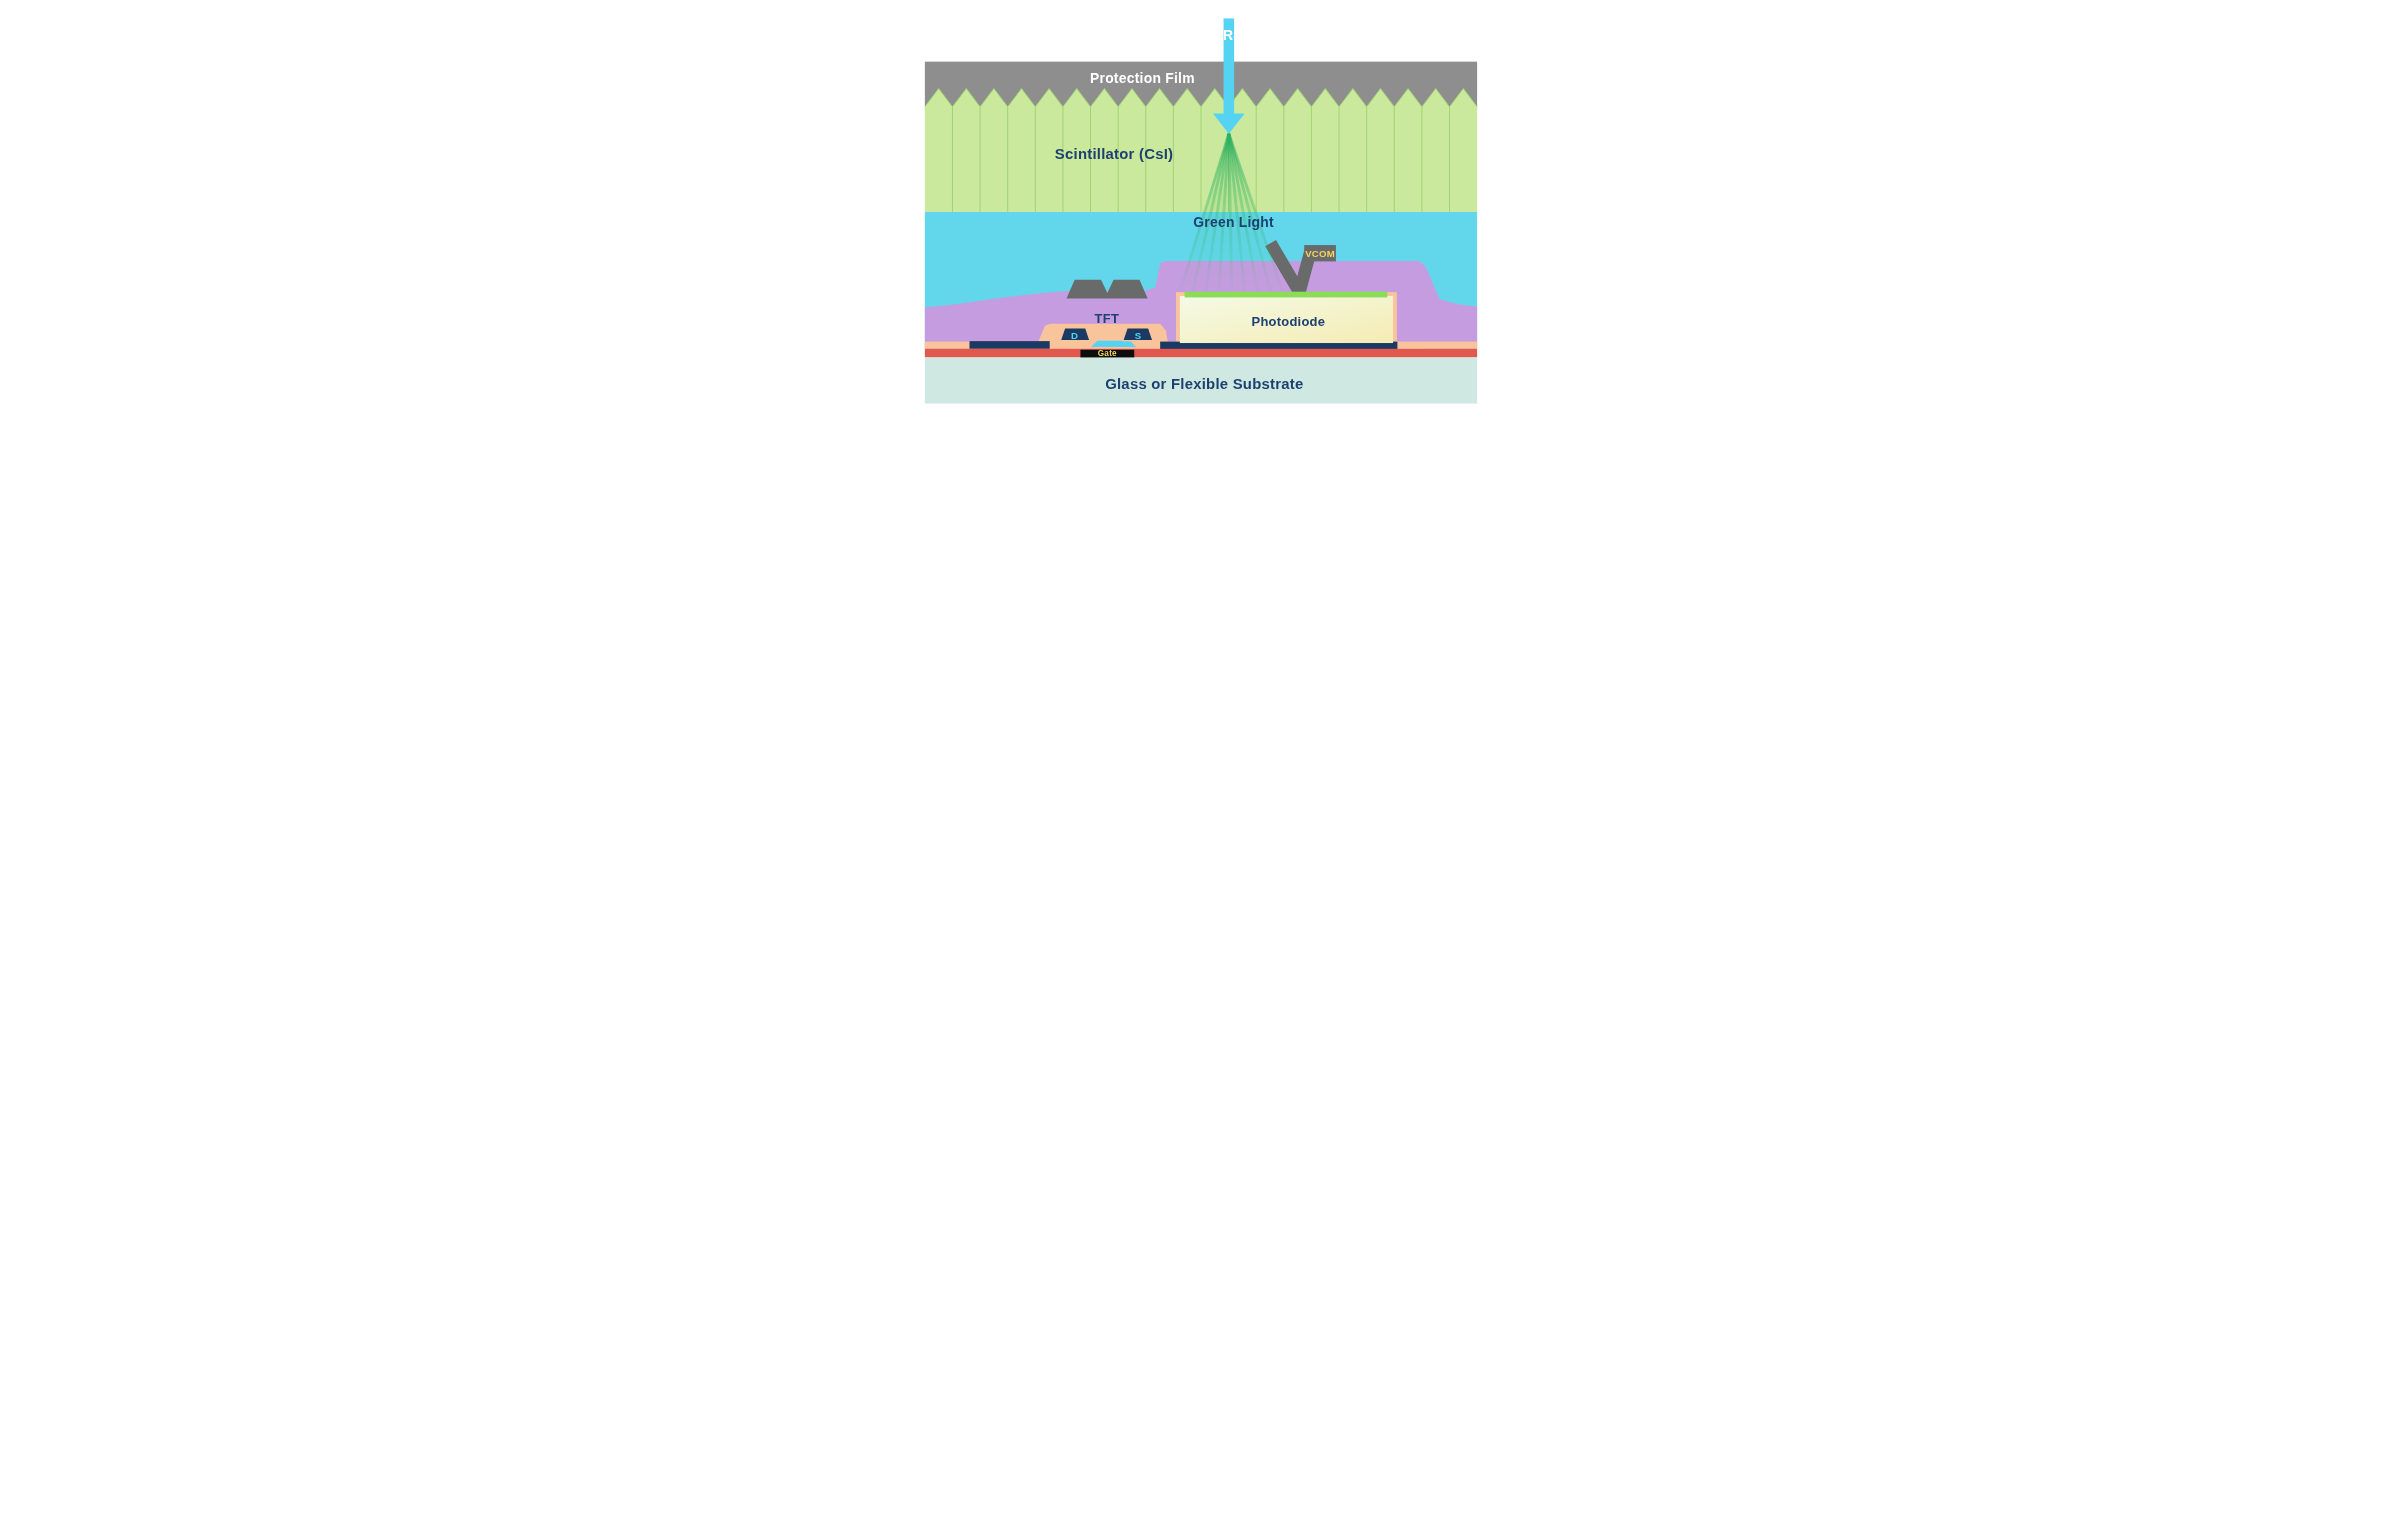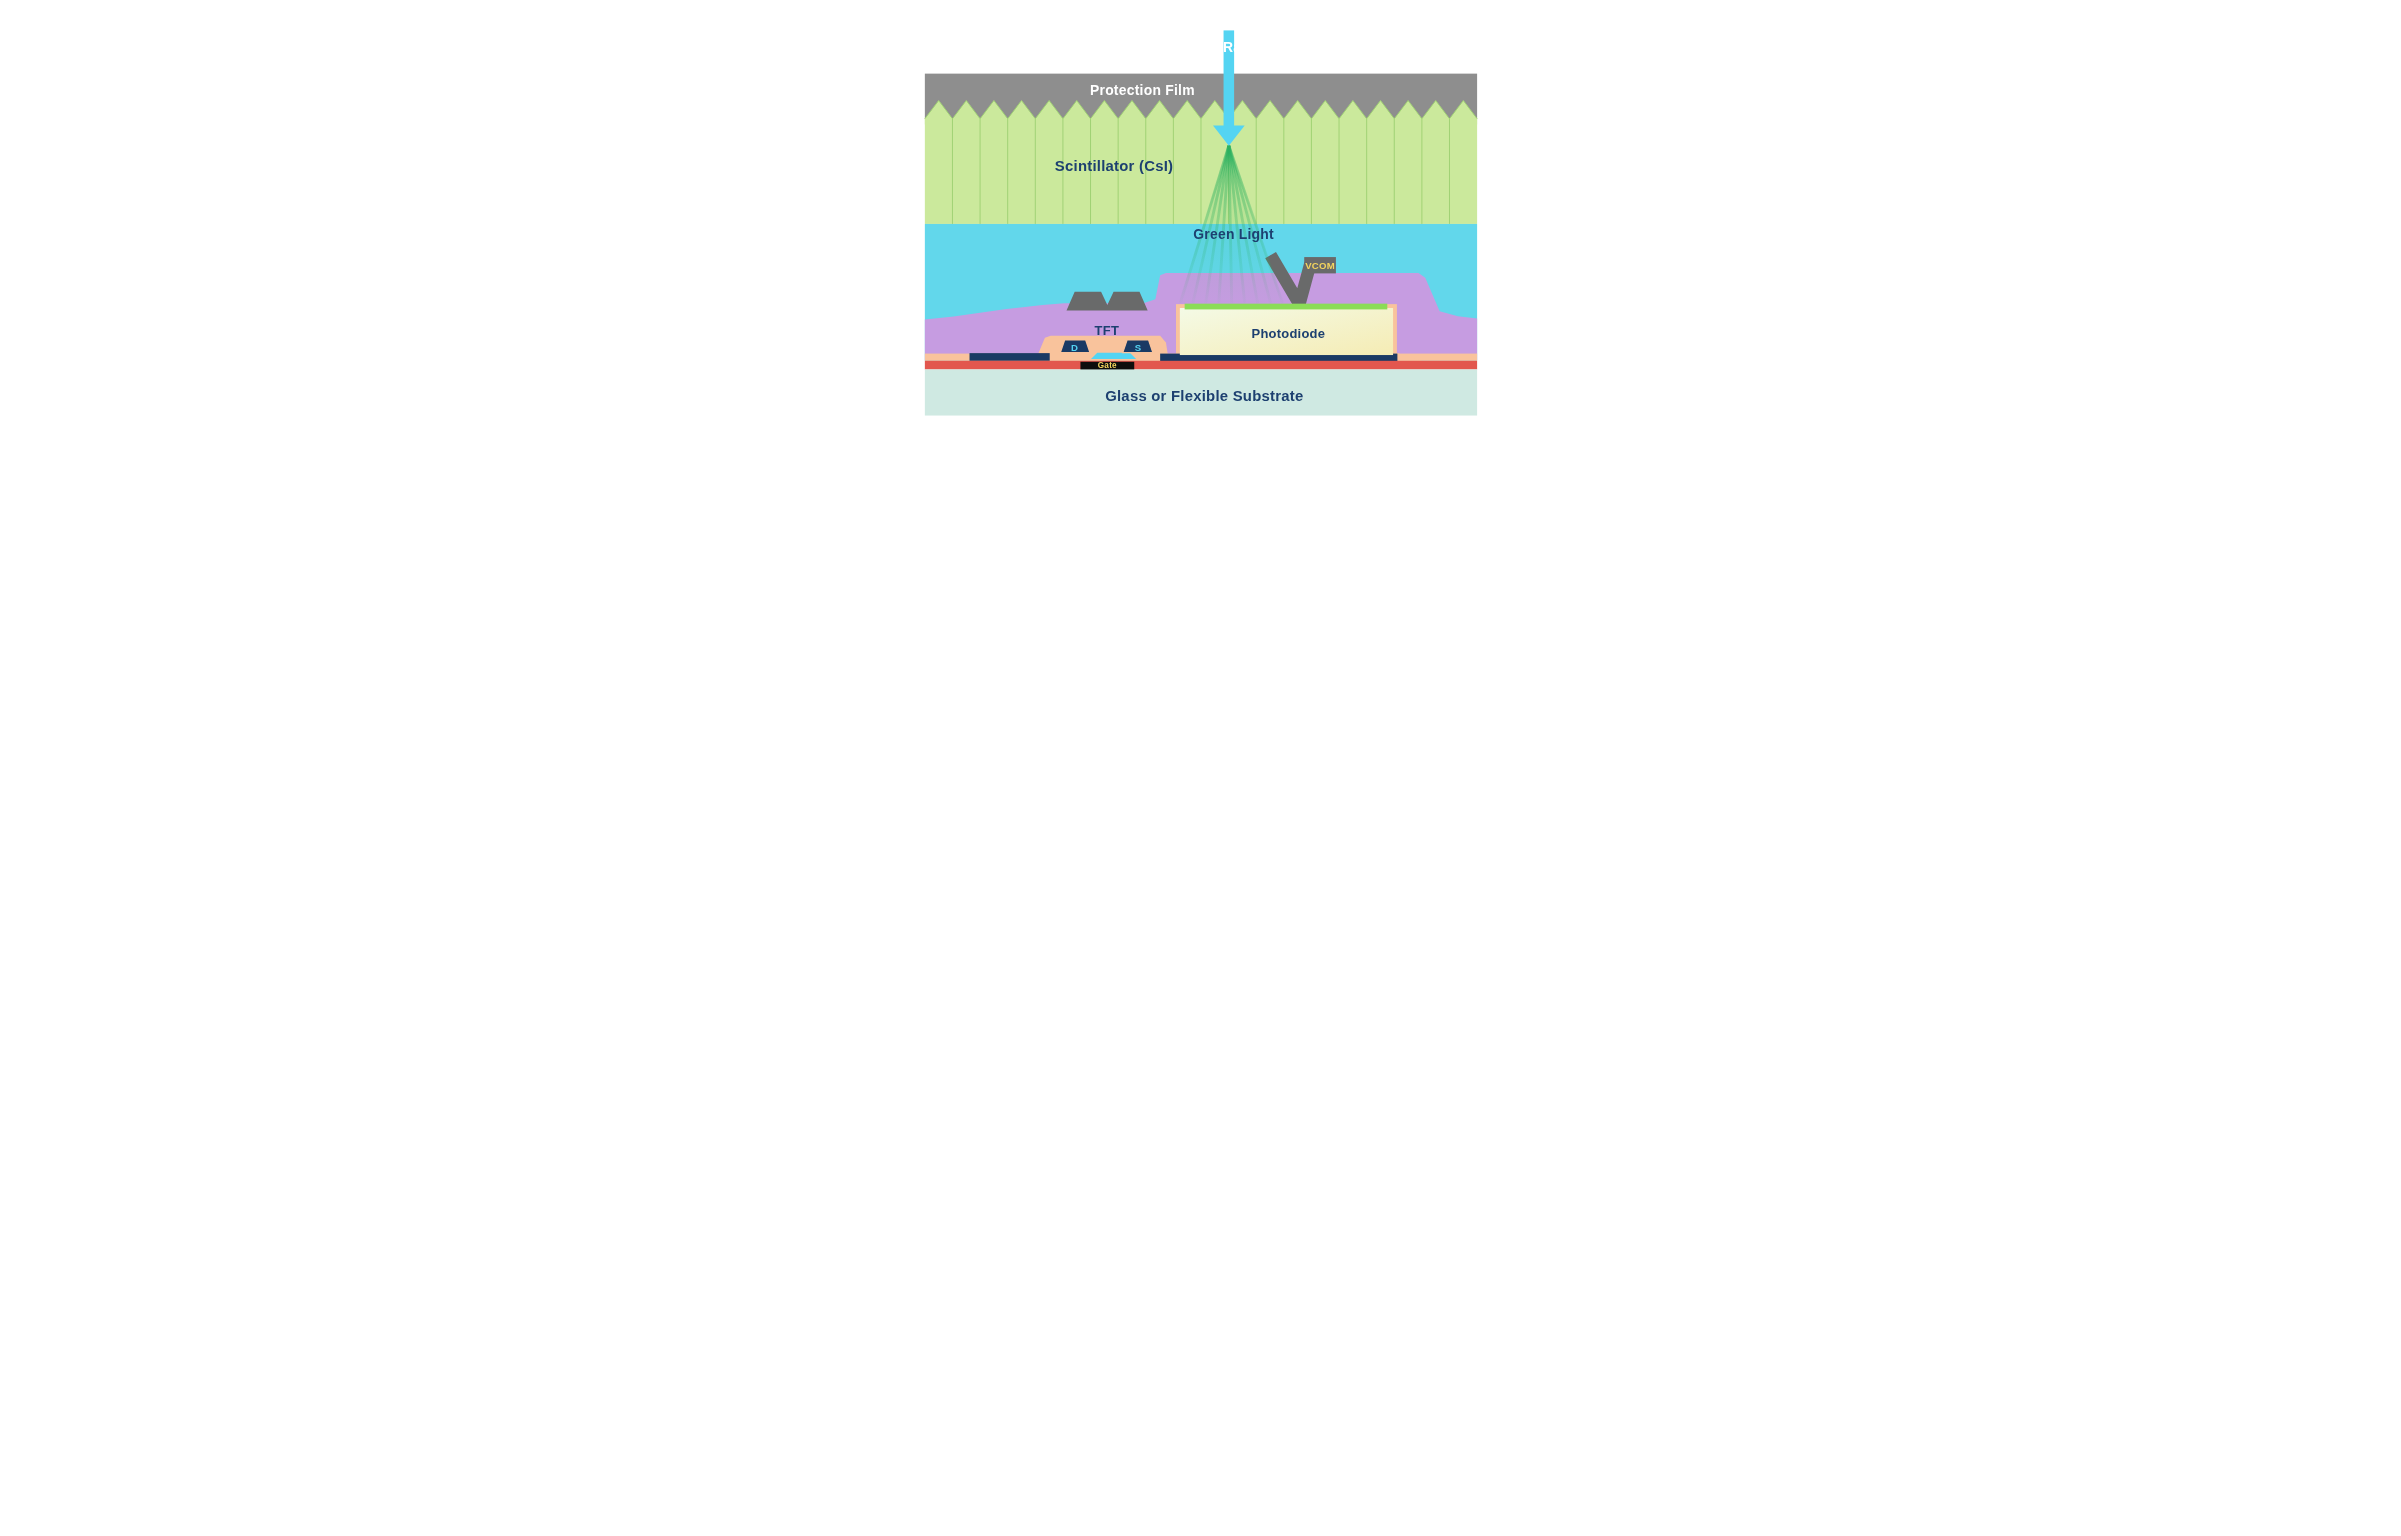--- a/index.html
+++ b/index.html
@@ -3,21 +3,21 @@
 <meta charset="utf-8">
 <style>
   html, body {
     margin: 0;
     padding: 0;
     background: #ffffff;
   }
   .stage {
     width: 100%;
     max-width: 753px;
-    margin: 16px auto;
+    margin: 4px auto;
   }
   svg { display: block; width: 100%; height: auto; }
   .lbl {
     font-family: "Liberation Sans", sans-serif;
     font-weight: 700;
     letter-spacing: 0.5px;
   }
   .lbl-xl { font-size: 31px; }
   .lbl-lg { font-size: 29px; }
   .lbl-md { font-size: 27px; }

